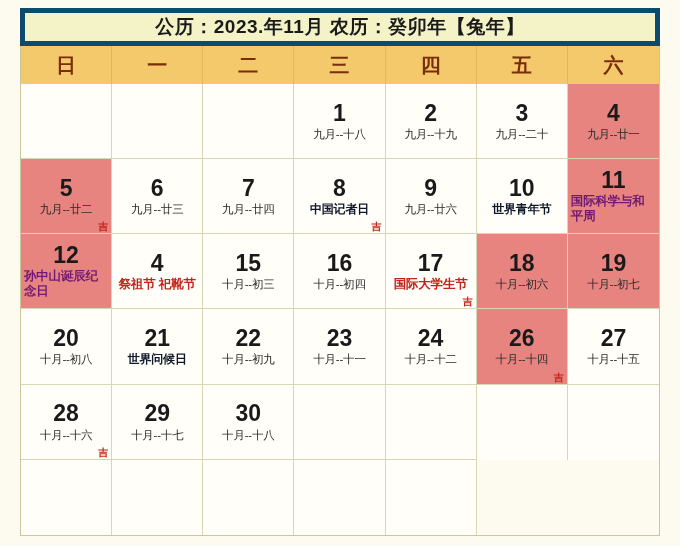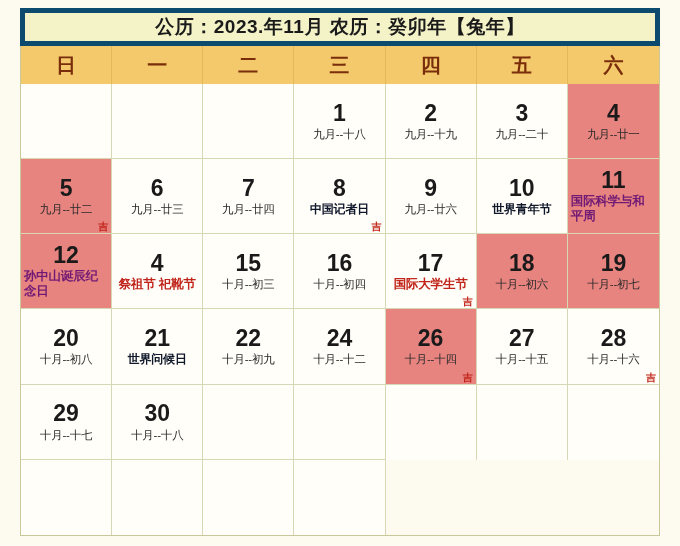--- a/index.html
+++ b/index.html
@@ -212,20 +212,24 @@
       </div>
       <div class="cell">
         <div class="daynum">21</div>
         <div class="sub festival">世界问候日</div>
       </div>
       <div class="cell">
         <div class="daynum">22</div>
         <div class="sub">十月--初九</div>
       </div>
       <div class="cell">
+        <div class="daynum">23</div>
+        <div class="sub">十月--十一</div>
+      </div>
+      <div class="cell">
         <div class="daynum">24</div>
         <div class="sub">十月--十二</div>
       </div>
       <div class="cell weekend">
         <div class="daynum">26</div>
         <div class="sub">十月--十四</div>
         <div class="luck">吉</div>
       </div>
       <div class="cell">
         <div class="daynum">27</div>

